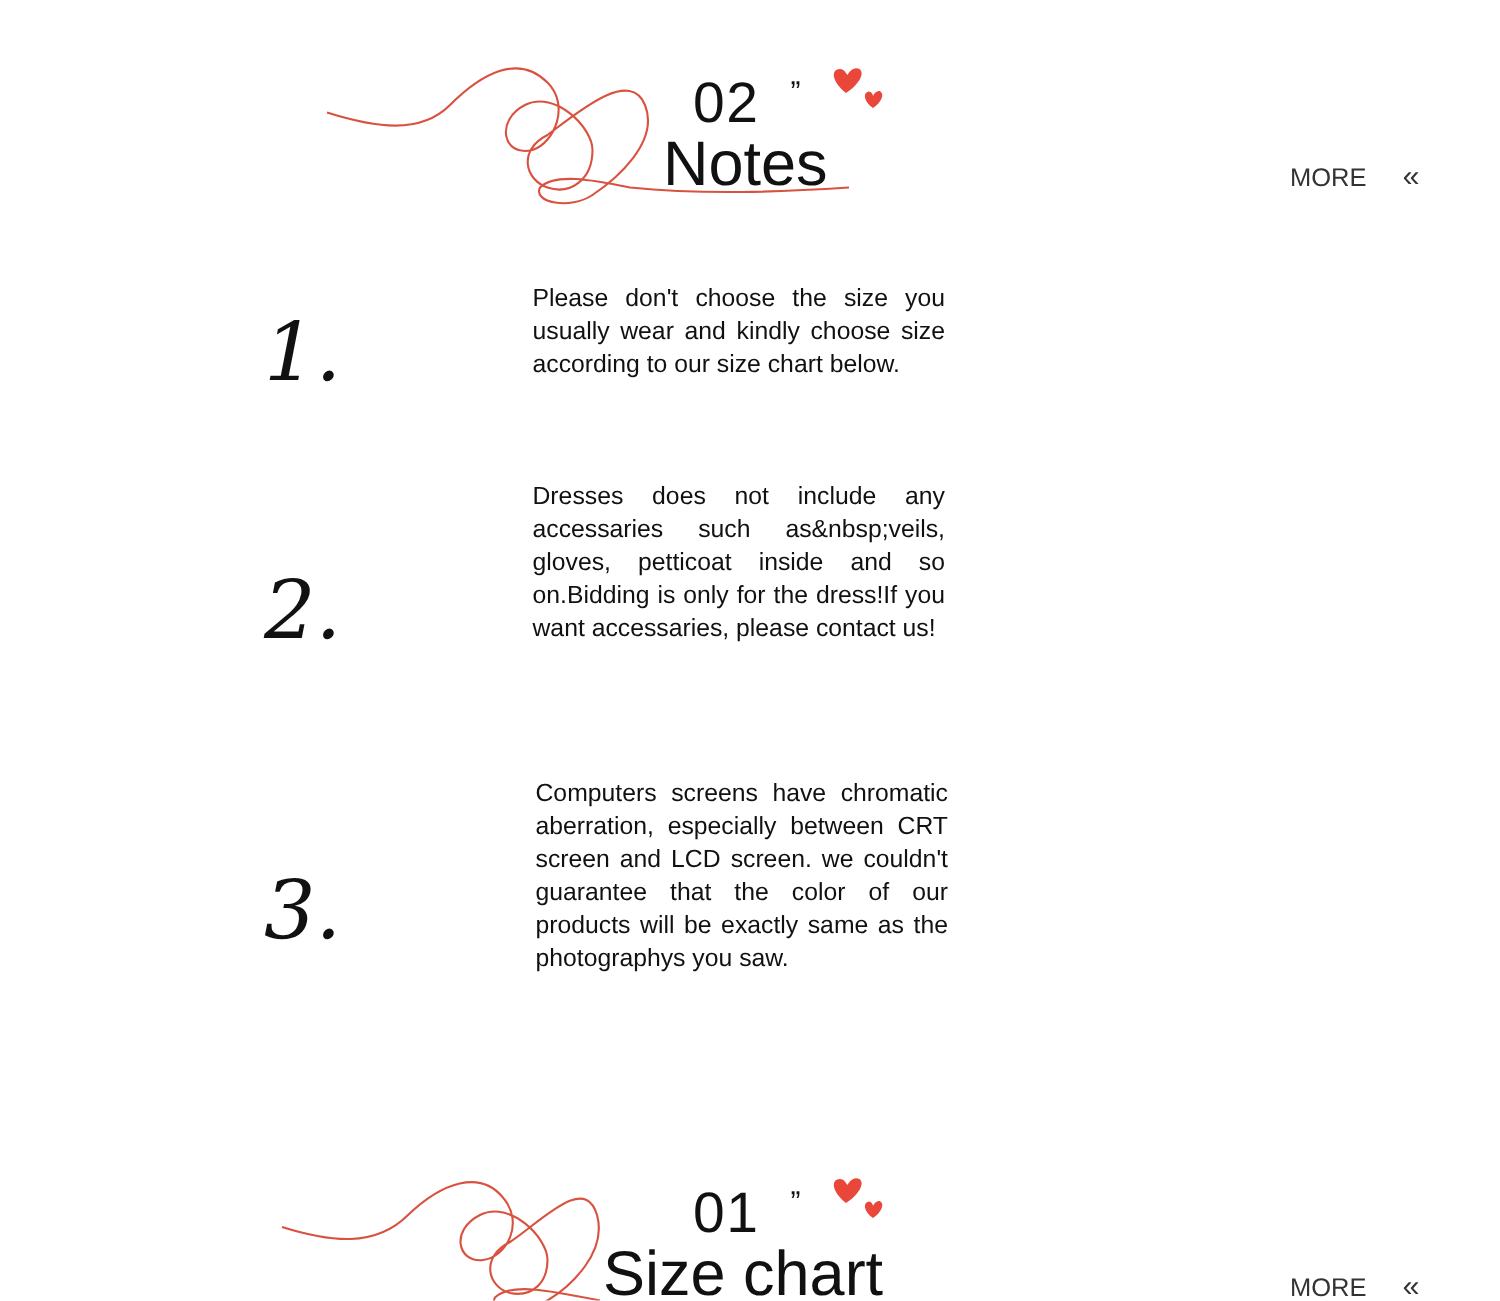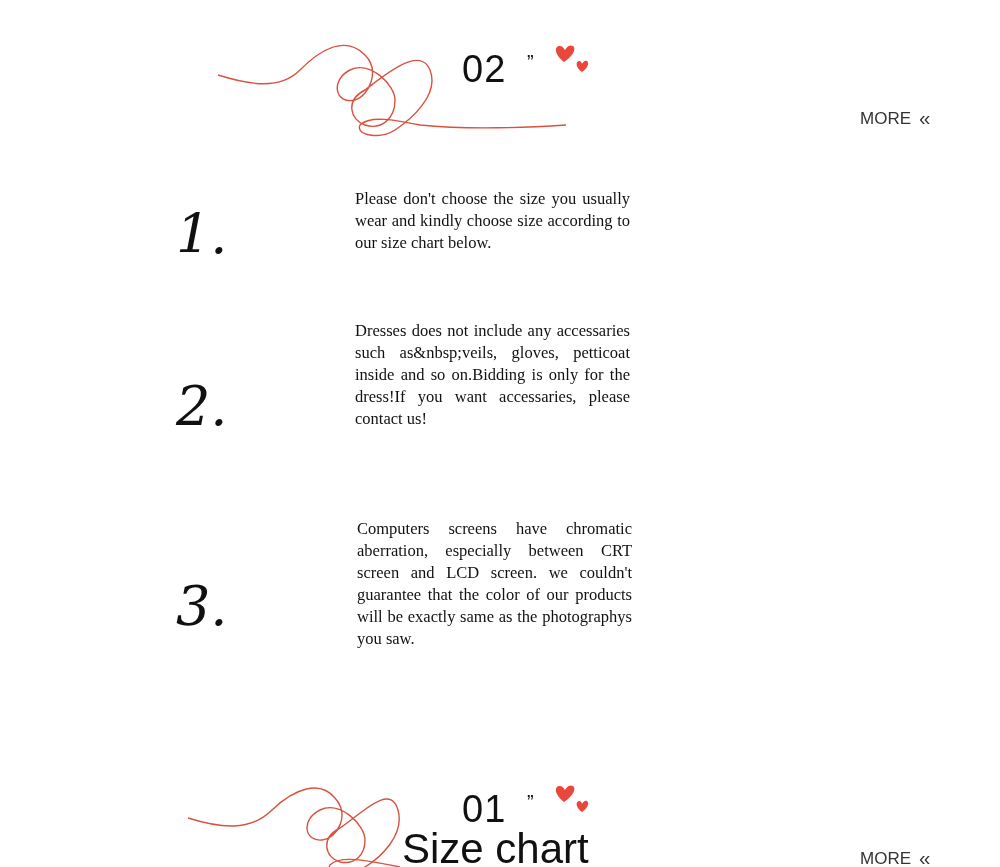--- a/index.html
+++ b/index.html
@@ -3,39 +3,40 @@
 <meta charset="utf-8">
 <style>
   html, body { margin: 0; padding: 0; background: #ffffff; }
   body { width: 1000px; height: 867px; position: relative; overflow: hidden; font-family: "DejaVu Sans", sans-serif; color: #111; }
   .section-header { position: absolute; left: 0; width: 856px; height: 130px; text-align: center; }
   .swirl { position: absolute; left: 0; top: 0; }
   .hdr-num { position: absolute; font-family: "Liberation Sans", sans-serif; font-size: 38px; font-weight: 300; color: #111; letter-spacing: 1px; line-height: 1; }
   .hdr-quote { position: absolute; font-family: "Liberation Sans", sans-serif; font-size: 20px; color: #111; line-height: 1; }
   .hdr-title { position: absolute; font-family: "Liberation Sans", sans-serif; font-size: 42px; color: #111; line-height: 1; white-space: nowrap; }
   .hearts { position: absolute; }
-  .more { position: absolute; font-family: "Liberation Sans", sans-serif; font-size: 17px; color: #333; letter-spacing: 0px; display: flex; align-items: center; gap: 8px; }
+  .more { position: absolute; font-family: "Liberation Sans", sans-serif; font-size: 17px; color: #333; letter-spacing: 0px; display: flex; align-items: center; gap: 24px; }
   .more .chev { font-size: 20px; letter-spacing: -2px; }
   .note { position: absolute; left: 0; width: 1000px; }
   .note-num { position: absolute; left: 176px; font-family: "DejaVu Serif", serif; font-style: italic; font-size: 54px; color: #111; line-height: 1; }
-  .note-text { position: absolute; left: 355px; width: 275px; font-family: Liberation Serif, serif; font-size: 16.5px; line-height: 22px; color: #111; text-align: justify; text-align-last: left; }
+  .note-text { position: absolute; left: 355px; width: 275px; font-family: Liberation Sans, sans-serif; font-size: 16.5px; line-height: 22px; color: #111; text-align: justify; text-align-last: left; }
 </style>
 </head>
 <body>
 
 <div class="section-header" style="top:30px;">
   <svg class="swirl" width="620" height="130" viewBox="0 0 620 130">
     <path d="M218 45 C 250 55, 280 60, 300 40 C 320 20, 345 5, 365 25 C 380 40, 370 65, 355 70 C 335 75, 330 50, 350 40 C 370 30, 395 55, 395 70 C 395 90, 380 100, 365 95 C 350 90, 345 70, 365 60 C 385 45, 420 15, 430 40 C 440 65, 410 90, 395 100 C 380 110, 355 105, 360 95 C 370 85, 395 90, 420 95 C 470 100, 520 98, 566 95" fill="none" stroke="#d9523f" stroke-width="1.4"></path>
   </svg>
   <span class="hdr-num" style="left:462px; top:20px;">02</span>
   <span class="hdr-quote" style="left:527px; top:22px;">”</span>
   <svg class="hearts" style="left:552px; top:12px;" width="40" height="34" viewBox="0 0 40 34">
     <path d="M12 20 C 2 12, 2 4, 8 4 C 11 4, 12 7, 13 8 C 14 6, 17 2, 21 4 C 25 7, 20 15, 12 20 Z" fill="#e8473a"></path>
     <path d="M30 30 C 24 26, 23 20, 27 19 C 29 19, 30 21, 30 22 C 31 20, 33 18, 35 19 C 38 21, 35 27, 30 30 Z" fill="#e8473a"></path>
   </svg>
+  <span class="hdr-title" style="left:442px; top:58px;">Notes</span>
   <div class="more" style="left:860px; top:77px;">
     <span>MORE</span>
     <span class="chev">‹‹</span>
   </div>
 </div>
 
 <div class="note" style="top:0;">
   <span class="note-num" style="top:208px;">1.</span>
   <div class="note-text" style="top:188px;">Please don't choose the size you usually wear and kindly choose size according to our size chart below.</div>
 </div>

